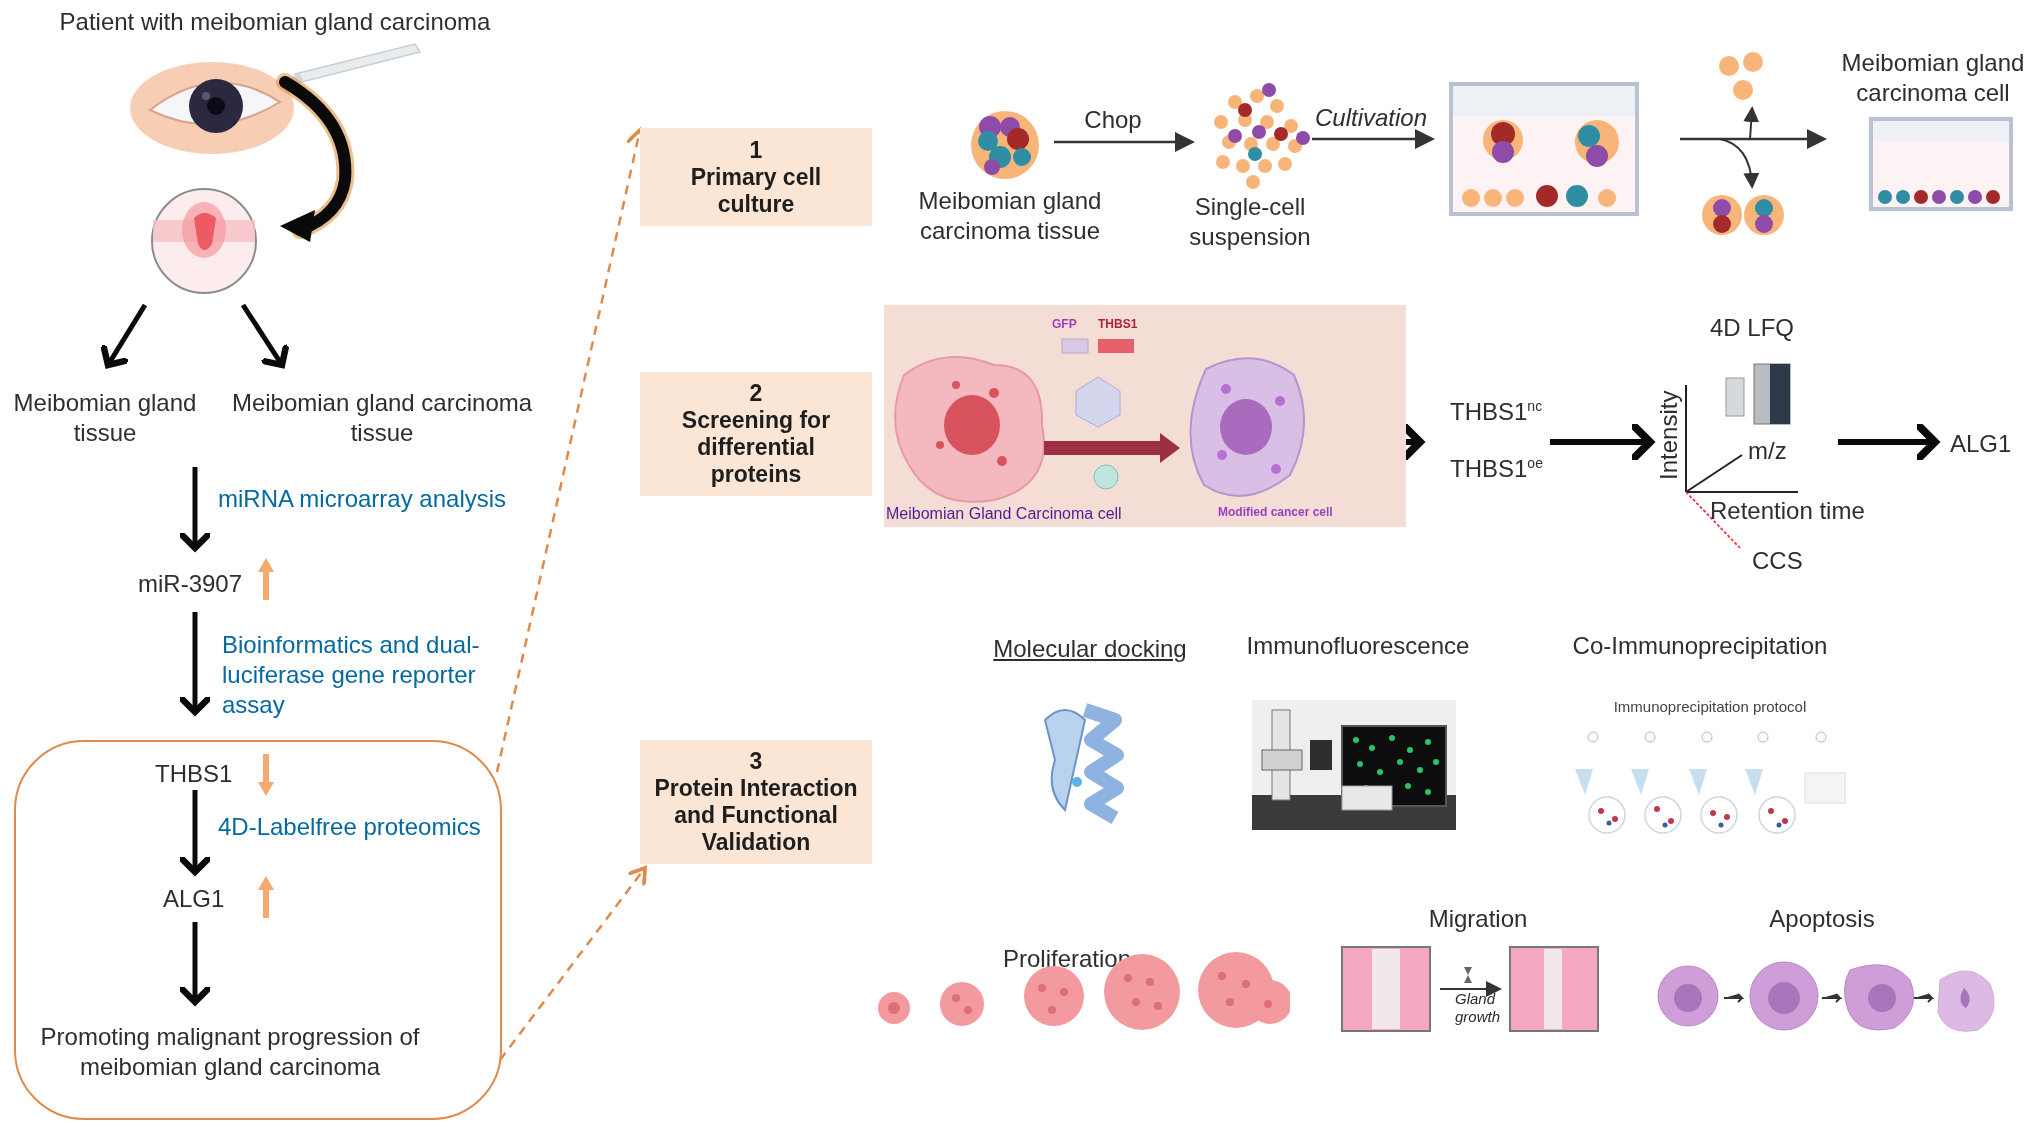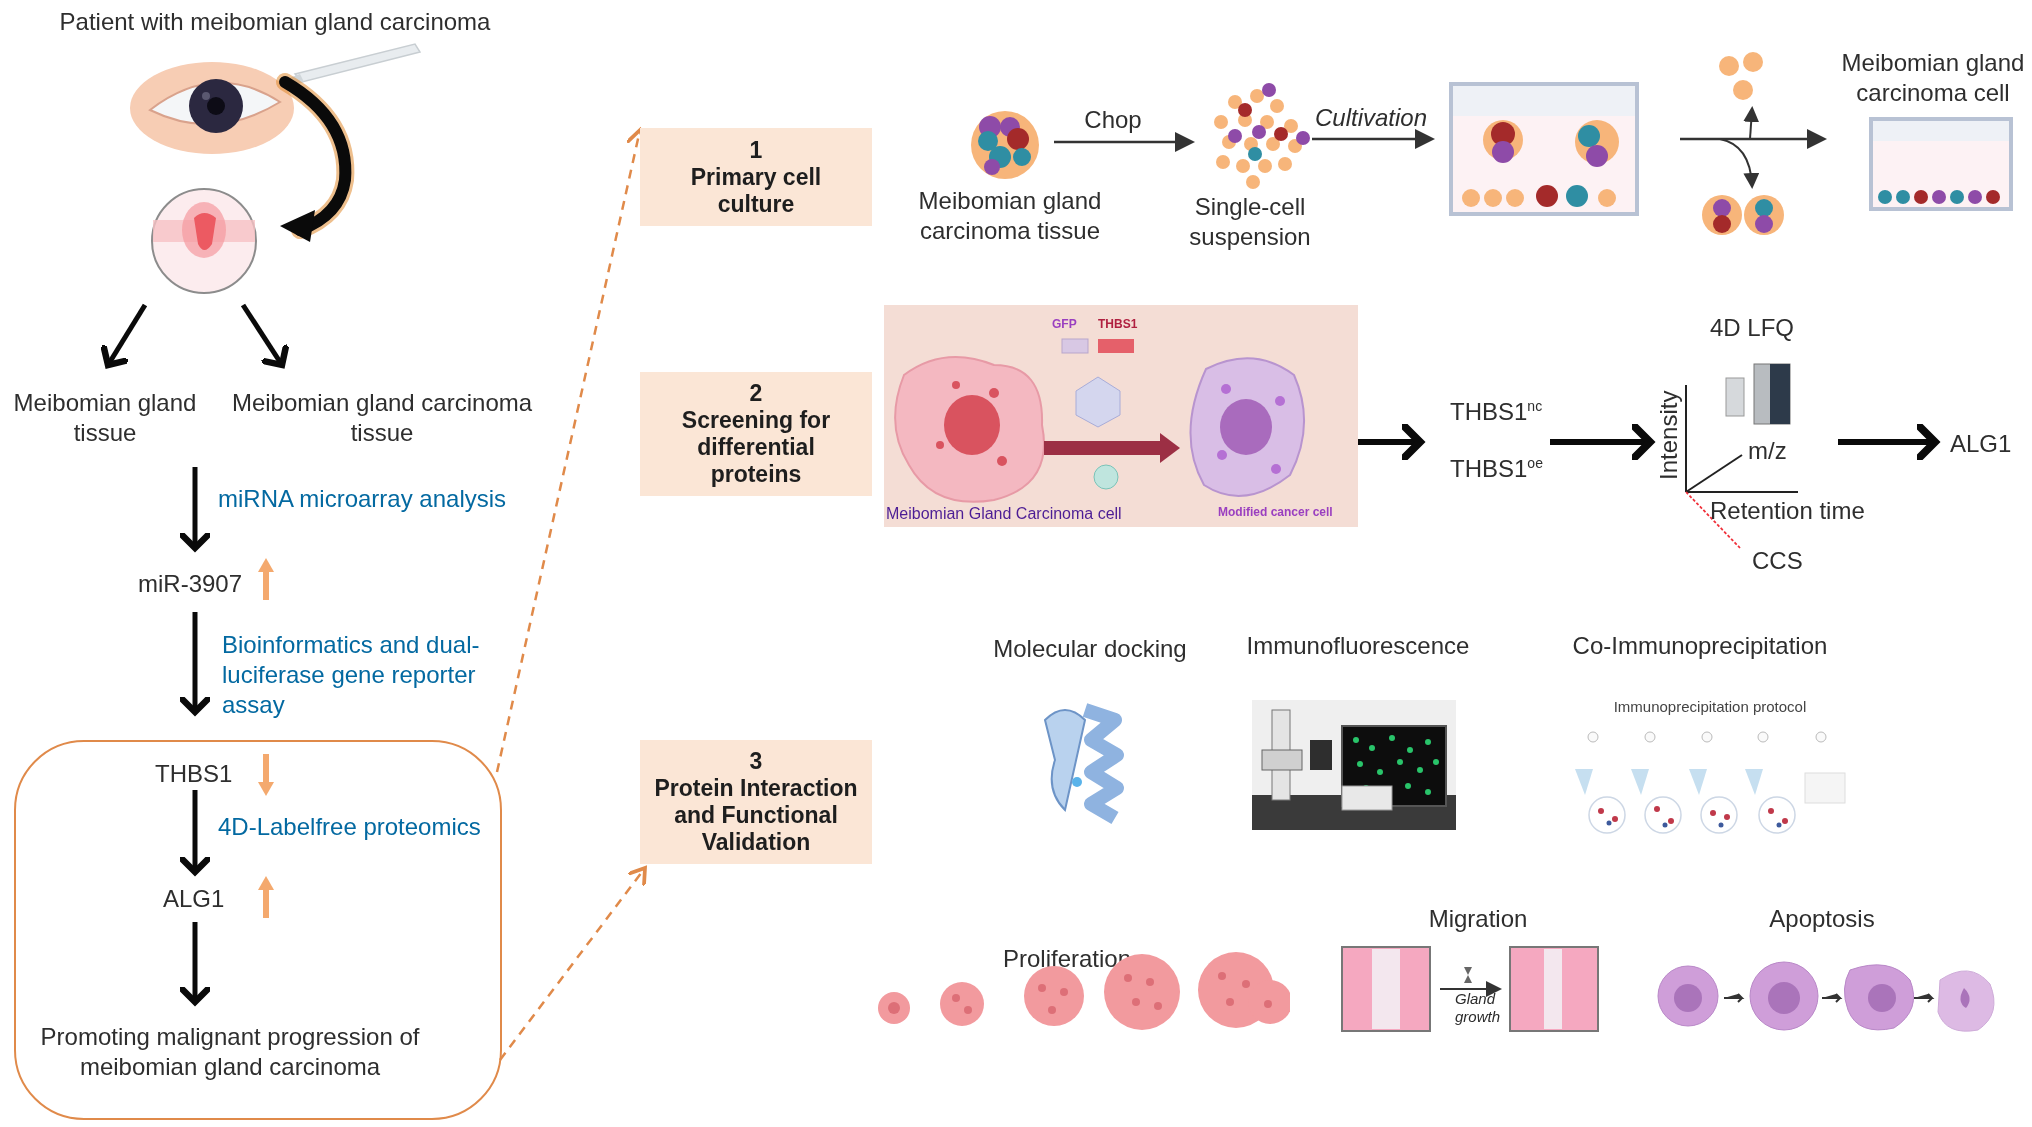--- a/index.html
+++ b/index.html
@@ -240,21 +240,21 @@
   <rect x="6" y="6" width="136" height="20" fill="#eef1f6"></rect>
   <circle cx="18" cy="82" r="7" fill="#2f8ea3"></circle>
     <circle cx="36" cy="82" r="7" fill="#2f8ea3"></circle>
   <circle cx="54" cy="82" r="7" fill="#a42a2a"></circle>
     <circle cx="72" cy="82" r="7" fill="#8e4ba8"></circle>
   <circle cx="90" cy="82" r="7" fill="#2f8ea3"></circle>
     <circle cx="108" cy="82" r="7" fill="#8e4ba8"></circle>
   <circle cx="126" cy="82" r="7" fill="#a42a2a"></circle>
 </svg>
 
-<div class="abs" style="left:884px; top:305px; width:474px; height:222px; background:#f4ddd5; overflow:hidden;">
+<div class="abs" style="left:884px; top:305px; width:522px; height:222px; background:#f4ddd5; overflow:hidden;">
   <svg width="434" height="222" style="position:absolute; left:0; top:0;">
     <path d="M 20 70 Q 60 40 110 60 Q 160 60 158 120 Q 170 180 110 195 Q 50 205 25 160 Q 0 120 20 70 Z" fill="#f4b8c1" stroke="#e79aa6" stroke-width="2"></path>
     <ellipse cx="88" cy="120" rx="28" ry="30" fill="#d9535f"></ellipse>
     <circle cx="72" cy="80" r="4" fill="#d9535f"></circle>
       <circle cx="110" cy="88" r="5" fill="#d9535f"></circle>
       <circle cx="56" cy="140" r="4" fill="#d9535f"></circle>
       <circle cx="118" cy="156" r="5" fill="#d9535f"></circle>
     <rect x="178" y="34" width="26" height="14" fill="#d8c8e4" stroke="#b9a7cc"></rect>
     <rect x="214" y="34" width="36" height="14" fill="#e5606a"></rect>
     <polygon points="214,72 236,86 236,110 214,122 192,110 192,86" fill="#d4d6ee" stroke="#a8acd8"></polygon>
@@ -282,21 +282,21 @@
   <rect x="6" y="18" width="18" height="38" fill="#d6d9dc" stroke="#999"></rect>
   <rect x="34" y="4" width="36" height="60" fill="#b8bcc0" stroke="#777"></rect>
   <rect x="50" y="4" width="20" height="60" fill="#2d3a4a"></rect>
 </svg>
 <div class="t" style="left:1655px; top:418px; transform:rotate(-90deg); transform-origin:0 0; top:480px;">Intensity</div>
 <div class="t" style="left:1748px; top:437px;">m/z</div>
 <div class="t" style="left:1710px; top:497px;">Retention time</div>
 <div class="t" style="left:1752px; top:547px;">CCS</div>
 <div class="t" style="left:1950px; top:430px;">ALG1</div>
 
-<div class="t tc" style="left:1090px; top:635px;">Molecular docking</div>
+<div class="t tc" style="left:1090px; top:635px;text-decoration:underline;">Molecular docking</div>
 <div class="t tc" style="left:1358px; top:632px;">Immunofluorescence</div>
 <div class="t tc" style="left:1700px; top:632px;">Co-Immunoprecipitation</div>
 
 <svg class="abs" style="left:1025px; top:700px;" width="110" height="130">
   <path d="M 20 20 Q 40 0 60 20 L 40 110 Q 20 90 30 60 Z" fill="#b9d2ee" stroke="#6d94c7" stroke-width="2"></path>
   <path d="M 60 10 L 90 20 L 66 40 L 92 55 L 66 72 L 92 88 L 66 104 L 90 118" fill="none" stroke="#8fb3e0" stroke-width="14" stroke-linejoin="round"></path>
   <circle cx="52" cy="82" r="5" fill="#5ab3ea"></circle>
 </svg>
 
 <svg class="abs" style="left:1252px; top:700px;" width="204" height="130">

